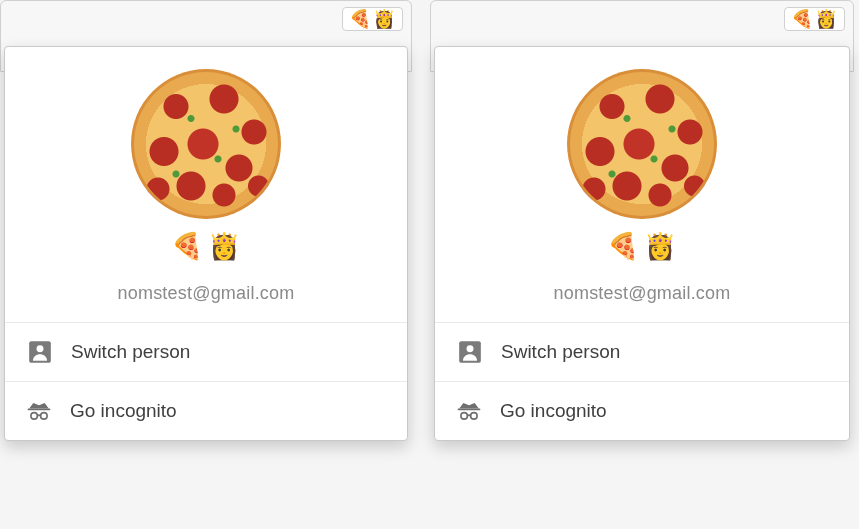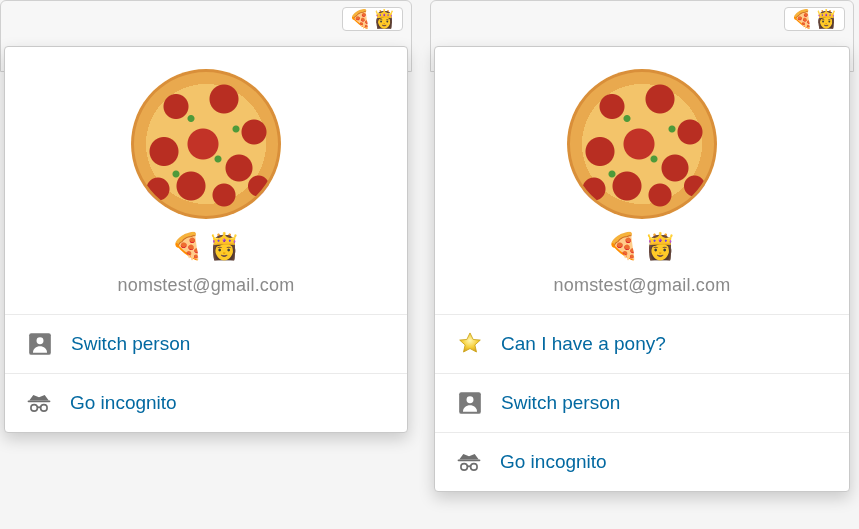--- a/index.html
+++ b/index.html
@@ -110,35 +110,35 @@
 
   .name-emoji {
     margin-top: 14px;
     font-size: 26px;
     line-height: 1;
     display: flex;
     gap: 4px;
   }
 
   .email {
-    margin-top: 16px;
+    margin-top: 24px;
     font-size: 18px;
     color: #8a8a8a;
     letter-spacing: .2px;
   }
 
   .menu .item {
     display: flex;
     align-items: center;
     gap: 18px;
     padding: 16px 22px;
     border-bottom: 1px solid #eaeaea;
     cursor: pointer;
     font-size: 19px;
-    color: #0369a1;
+    color: #404040;
   }
   .menu .item:last-child { border-bottom: none; padding-left: 21px; }
 
   .ico {
     width: 26px;
     height: 26px;
     display: flex;
     align-items: center;
     justify-content: center;
     flex: 0 0 26px;
@@ -211,35 +211,20 @@
   <div class="menu right">
     <div class="profile">
       <div class="pizza"></div>
       <div class="name-emoji">
         <span>🍕</span>
         <span>👸</span>
       </div>
       <div class="email">nomstest@gmail.com</div>
     </div>
 
-    <div class="item">
-      <span class="ico ico-star">
-        <svg viewBox="0 0 24 24">
-          <defs>
-            <radialGradient id="g" cx="50%" cy="40%" r="60%">
-              <stop offset="0%" stop-color="#fff6b0"></stop>
-              <stop offset="60%" stop-color="#f6cf3a"></stop>
-              <stop offset="100%" stop-color="#d9a21a"></stop>
-            </radialGradient>
-          </defs>
-          <path d="M12 1.8l2.9 6 6.6.6-5 4.5 1.5 6.5L12 16.2 6 19.4l1.5-6.5-5-4.5 6.6-.6z" fill="url(#g)" stroke="#caa21a" stroke-width=".8"></path>
-        </svg>
-      </span>
-      <span>Can I have a pony?</span>
-    </div>
 
     <div class="item">
       <span class="ico ico-person">
         <svg viewBox="0 0 24 24">
             <rect x="2" y="2" width="20" height="20" rx="2" fill="#7a7a7a"></rect>
             <circle cx="12" cy="9" r="3.2" fill="#fff"></circle>
             <path d="M5.5 20c0-3.6 3-6 6.5-6s6.5 2.4 6.5 6" fill="#fff"></path>
           </svg>
       </span>
       <span>Switch person</span>

